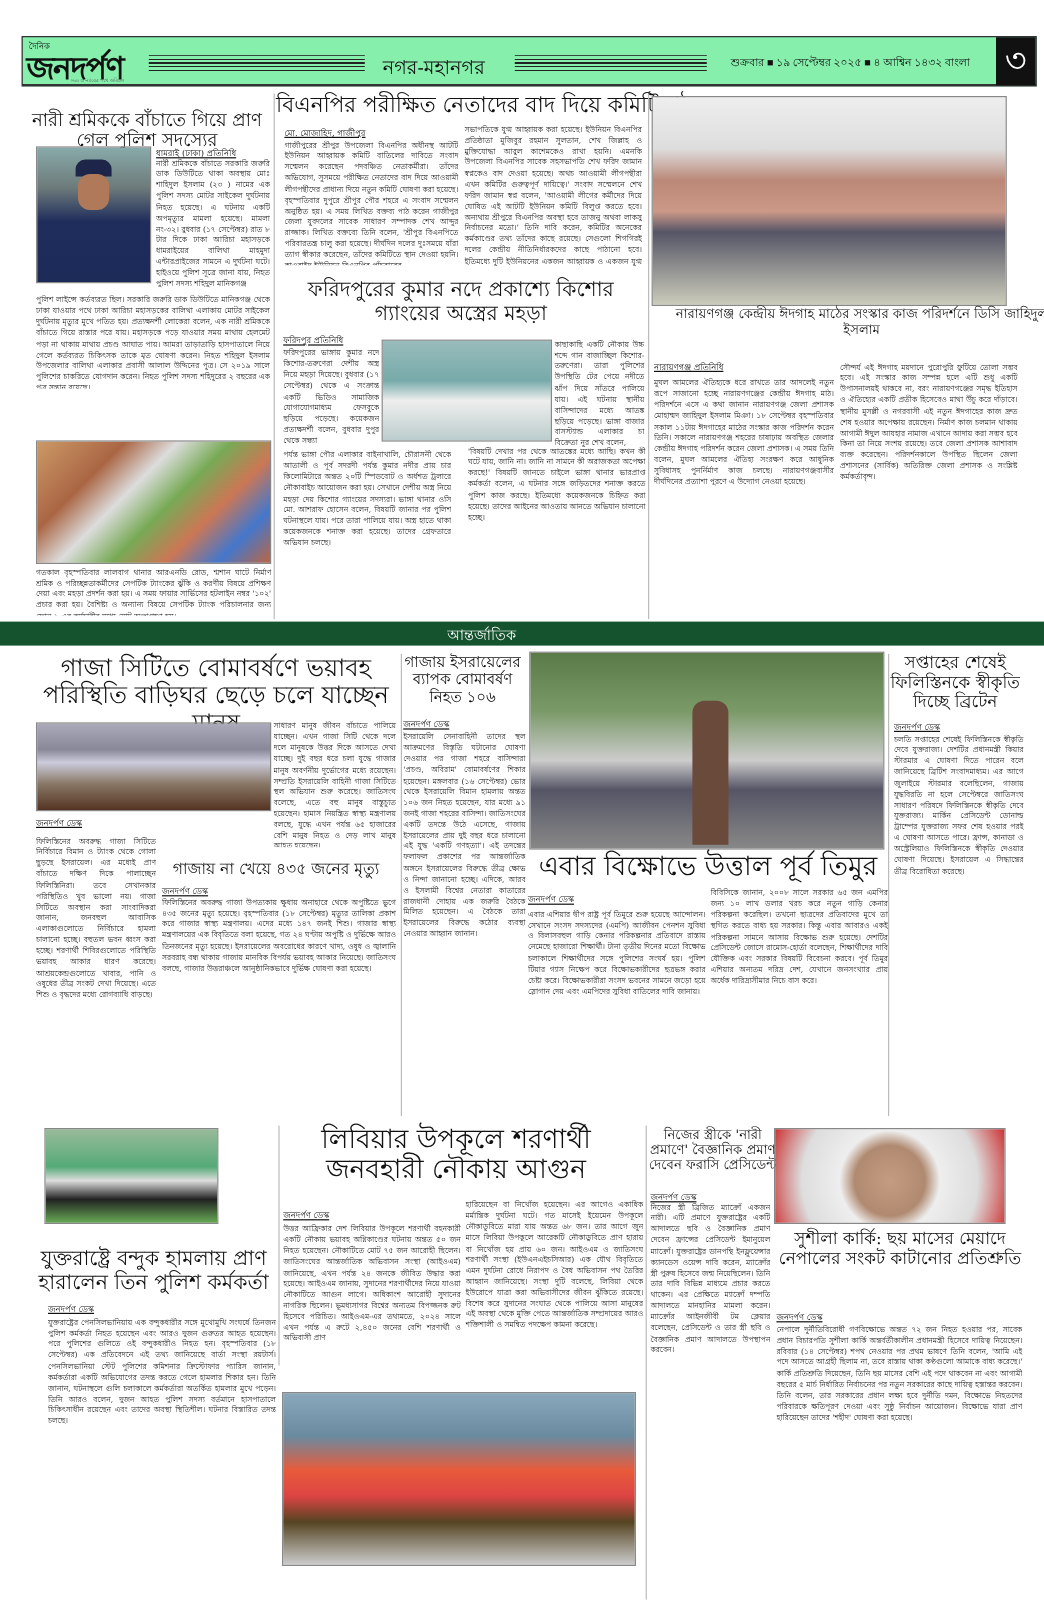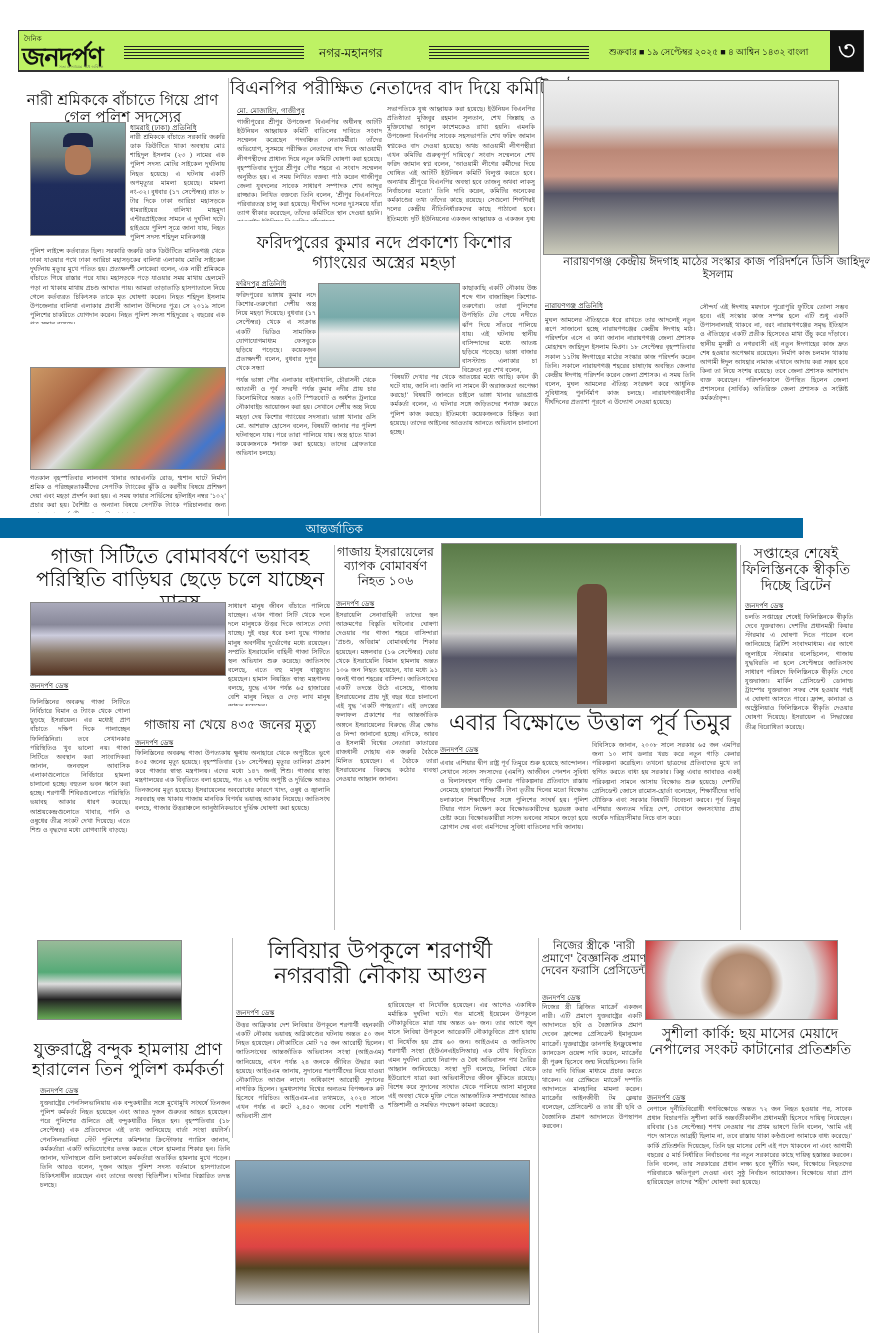--- a/index.html
+++ b/index.html
@@ -1,30 +1,30 @@
 <!DOCTYPE html>
 <html><head>
 <meta charset="utf-8">
 <style>
 *{box-sizing:border-box;margin:0;padding:0}
 body{width:870px;height:1337px;background:#fff;font-family:"DejaVu Sans",sans-serif;color:#111;position:relative;overflow:hidden}
 .abs{position:absolute}
-.masthead{left:18px;top:30px;width:846px;height:42px;border:1px solid #333;border-bottom:2px solid #333;background:#bef264}
+.masthead{left:18px;top:30px;width:846px;height:42px;border:1px solid #333;border-bottom:2px solid #333;background:#86efac}
 .logo-small{position:absolute;left:5px;top:2px;font-size:7px}
 .logo{position:absolute;left:3px;top:6px;font-size:26px;font-weight:bold;font-family:"DejaVu Serif",serif;letter-spacing:-1px;color:#111}
 .logo-tag{position:absolute;left:40px;top:33px;font-size:4px;color:#555}
 .rules{position:absolute;height:14px;top:15px;background:repeating-linear-gradient(#222 0 1px,transparent 1px 3px)}
-.section-name{position:absolute;left:300px;top:13px;font-size:12px;font-family:Liberation Sans, sans-serif}
+.section-name{position:absolute;left:300px;top:13px;font-size:16px;font-family:Liberation Sans, sans-serif}
 .dateline{position:absolute;left:590px;top:14px;font-size:9px;font-family:Liberation Serif, serif}
 .pageno{position:absolute;right:0;top:0;width:33px;height:40px;background:#111;color:#fff;font-size:28px;text-align:center;line-height:40px;font-family:"DejaVu Serif",serif}
 .hl{font-family:"DejaVu Serif",serif;text-align:center;line-height:1.15;color:#111}
 .by{font-size:7px;text-decoration:underline;font-family:"DejaVu Serif",serif}
 .body{font-size:6.3px;line-height:1.45;text-align:justify;color:#222;font-family:"DejaVu Serif",serif;overflow:hidden}
 .photo{border:1px solid #888;overflow:hidden}
-.band{left:0;top:518px;width:803px;height:20px;background:#0369a1}
+.band{left:0;top:518px;width:870px;height:20px;background:#14532d}
 .band span{position:absolute;right:440px;top:2px;color:#fff;font-size:12px;font-family:"DejaVu Serif",serif}
 .vline{background:#bbb;width:1px}
 </style>
 </head>
 <body>
 
 <div class="abs masthead">
   <span class="logo-small">দৈনিক</span>
   <span class="logo">জনদর্পণ</span>
   <span class="logo-tag">সত্য ও ন্যায়ের পথে অবিচল</span>
@@ -93,21 +93,21 @@
 
 <div class="abs hl" style="left:740px;top:545px;width:112px;font-size:14px">সপ্তাহের শেষেই ফিলিস্তিনকে স্বীকৃতি দিচ্ছে ব্রিটেন</div>
 <div class="abs by" style="left:745px;top:600px">জনদর্পণ ডেস্ক</div>
 <div class="abs body" style="left:745px;top:612px;width:108px;height:318px">চলতি সপ্তাহের শেষেই ফিলিস্তিনকে স্বীকৃতি দেবে যুক্তরাজ্য। দেশটির প্রধানমন্ত্রী কিয়ার স্টারমার এ ঘোষণা দিতে পারেন বলে জানিয়েছে ব্রিটিশ সংবাদমাধ্যম। এর আগে জুলাইয়ে স্টারমার বলেছিলেন, গাজায় যুদ্ধবিরতি না হলে সেপ্টেম্বরে জাতিসংঘ সাধারণ পরিষদে ফিলিস্তিনকে স্বীকৃতি দেবে যুক্তরাজ্য। মার্কিন প্রেসিডেন্ট ডোনাল্ড ট্রাম্পের যুক্তরাজ্য সফর শেষ হওয়ার পরই এ ঘোষণা আসতে পারে। ফ্রান্স, কানাডা ও অস্ট্রেলিয়াও ফিলিস্তিনকে স্বীকৃতি দেওয়ার ঘোষণা দিয়েছে। ইসরায়েল এ সিদ্ধান্তের তীব্র বিরোধিতা করেছে।</div>
 
 <div class="abs photo" style="left:37px;top:940px;width:145px;height:80px;background:linear-gradient(180deg,#9b9 0%,#5a7 40%,#ddd 55%,#222 75%,#6a5 100%)"></div>
 <div class="abs hl" style="left:30px;top:1040px;width:196px;font-size:17px">যুক্তরাষ্ট্রে বন্দুক হামলায় প্রাণ হারালেন তিন পুলিশ কর্মকর্তা</div>
 <div class="abs by" style="left:40px;top:1085px">জনদর্পণ ডেস্ক</div>
 <div class="abs body" style="left:40px;top:1098px;width:190px;height:230px">যুক্তরাষ্ট্রের পেনসিলভানিয়ায় এক বন্দুকধারীর সঙ্গে মুখোমুখি সংঘর্ষে তিনজন পুলিশ কর্মকর্তা নিহত হয়েছেন এবং আরও দুজন গুরুতর আহত হয়েছেন। পরে পুলিশের গুলিতে ওই বন্দুকধারীও নিহত হন। বৃহস্পতিবার (১৮ সেপ্টেম্বর) এক প্রতিবেদনে এই তথ্য জানিয়েছে বার্তা সংস্থা রয়টার্স। পেনসিলভানিয়া স্টেট পুলিশের কমিশনার ক্রিস্টোফার প্যারিস জানান, কর্মকর্তারা একটি অভিযোগের তদন্ত করতে গেলে হামলার শিকার হন। তিনি জানান, ঘটনাস্থলে গুলি চলাকালে কর্মকর্তারা অতর্কিত হামলার মুখে পড়েন। তিনি আরও বলেন, দুজন আহত পুলিশ সদস্য বর্তমানে হাসপাতালে চিকিৎসাধীন রয়েছেন এবং তাদের অবস্থা স্থিতিশীল। ঘটনার বিস্তারিত তদন্ত চলছে।</div>
 
-<div class="abs hl" style="left:230px;top:938px;width:300px;font-size:22px">লিবিয়ার উপকূলে শরণার্থী নগরবারী নৌকায় আগুন</div>
+<div class="abs hl" style="left:230px;top:938px;width:300px;font-size:22px">লিবিয়ার উপকূলে শরণার্থী জনবহারী নৌকায় আগুন</div>
 <div class="abs by" style="left:236px;top:1007px">জনদর্পণ ডেস্ক</div>
 <div class="abs body" style="left:236px;top:1020px;width:148px;height:108px">উত্তর আফ্রিকার দেশ লিবিয়ার উপকূলে শরণার্থী বহনকারী একটি নৌকায় ভয়াবহ অগ্নিকাণ্ডের ঘটনায় অন্তত ৫০ জন নিহত হয়েছেন। নৌকাটিতে মোট ৭৫ জন আরোহী ছিলেন। জাতিসংঘের আন্তর্জাতিক অভিবাসন সংস্থা (আইওএম) জানিয়েছে, এখন পর্যন্ত ২৪ জনকে জীবিত উদ্ধার করা হয়েছে। আইওএম জানায়, সুদানের শরণার্থীদের নিয়ে যাওয়া নৌকাটিতে আগুন লাগে। অধিকাংশ আরোহী সুদানের নাগরিক ছিলেন। ভূমধ্যসাগর বিশ্বের অন্যতম বিপজ্জনক রুট হিসেবে পরিচিত। আইওএম-এর তথ্যমতে, ২০২৪ সালে এখন পর্যন্ত এ রুটে ২,৪৫০ জনের বেশি শরণার্থী ও অভিবাসী প্রাণ</div>
 <div class="abs body" style="left:388px;top:1000px;width:148px;height:128px">হারিয়েছেন বা নিখোঁজ হয়েছেন। এর আগেও একাধিক মর্মান্তিক দুর্ঘটনা ঘটে। গত মাসেই ইয়েমেন উপকূলে নৌকাডুবিতে মারা যায় অন্তত ৬৮ জন। তার আগে জুন মাসে লিবিয়া উপকূলে আরেকটি নৌকাডুবিতে প্রাণ হারায় বা নিখোঁজ হয় প্রায় ৬০ জন। আইওএম ও জাতিসংঘ শরণার্থী সংস্থা (ইউএনএইচসিআর) এক যৌথ বিবৃতিতে এমন দুর্ঘটনা রোধে নিরাপদ ও বৈধ অভিবাসন পথ তৈরির আহ্বান জানিয়েছে। সংস্থা দুটি বলেছে, লিবিয়া থেকে ইউরোপে যাত্রা করা অভিবাসীদের জীবন ঝুঁকিতে রয়েছে। বিশেষ করে সুদানের সংঘাত থেকে পালিয়ে আসা মানুষের এই অবস্থা থেকে মুক্তি পেতে আন্তর্জাতিক সম্প্রদায়ের আরও শক্তিশালী ও সমন্বিত পদক্ষেপ কামনা করেছে।</div>
 <div class="abs photo" style="left:235px;top:1160px;width:295px;height:145px;background:linear-gradient(180deg,#8aa8bb 0%,#6a8aa0 25%,#e85a3a 45%,#d44 60%,#542 75%,#ccc 100%)"></div>
 
 <div class="abs hl" style="left:540px;top:940px;width:108px;font-size:11px">নিজের স্ত্রীকে 'নারী প্রমাণে' বৈজ্ঞানিক প্রমাণ দেবেন ফরাসি প্রেসিডেন্ট</div>
 <div class="abs by" style="left:542px;top:992px">জনদর্পণ ডেস্ক</div>
 <div class="abs body" style="left:542px;top:1002px;width:100px;height:128px">নিজের স্ত্রী ব্রিজিত ম্যাক্রোঁ একজন নারী। এটি প্রমাণে যুক্তরাষ্ট্রের একটি আদালতে ছবি ও বৈজ্ঞানিক প্রমাণ দেবেন ফ্রান্সের প্রেসিডেন্ট ইমানুয়েল ম্যাক্রোঁ। যুক্তরাষ্ট্রের ডানপন্থি ইনফ্লুয়েন্সার ক্যানডেস ওয়েন্স দাবি করেন, ম্যাক্রোঁর স্ত্রী পুরুষ হিসেবে জন্ম নিয়েছিলেন। তিনি তার দাবি বিভিন্ন মাধ্যমে প্রচার করতে থাকেন। এর প্রেক্ষিতে ম্যাক্রোঁ দম্পতি আদালতে মানহানির মামলা করেন। ম্যাক্রোঁর আইনজীবী টম ক্লেয়ার বলেছেন, প্রেসিডেন্ট ও তার স্ত্রী ছবি ও বৈজ্ঞানিক প্রমাণ আদালতে উপস্থাপন করবেন।</div>
 
 <div class="abs photo" style="left:645px;top:940px;width:193px;height:80px;background:radial-gradient(circle at 50% 55%,#c49c82 0%,#b08a70 28%,#eee 40%,#ddd 70%,#c33 100%)"></div>

